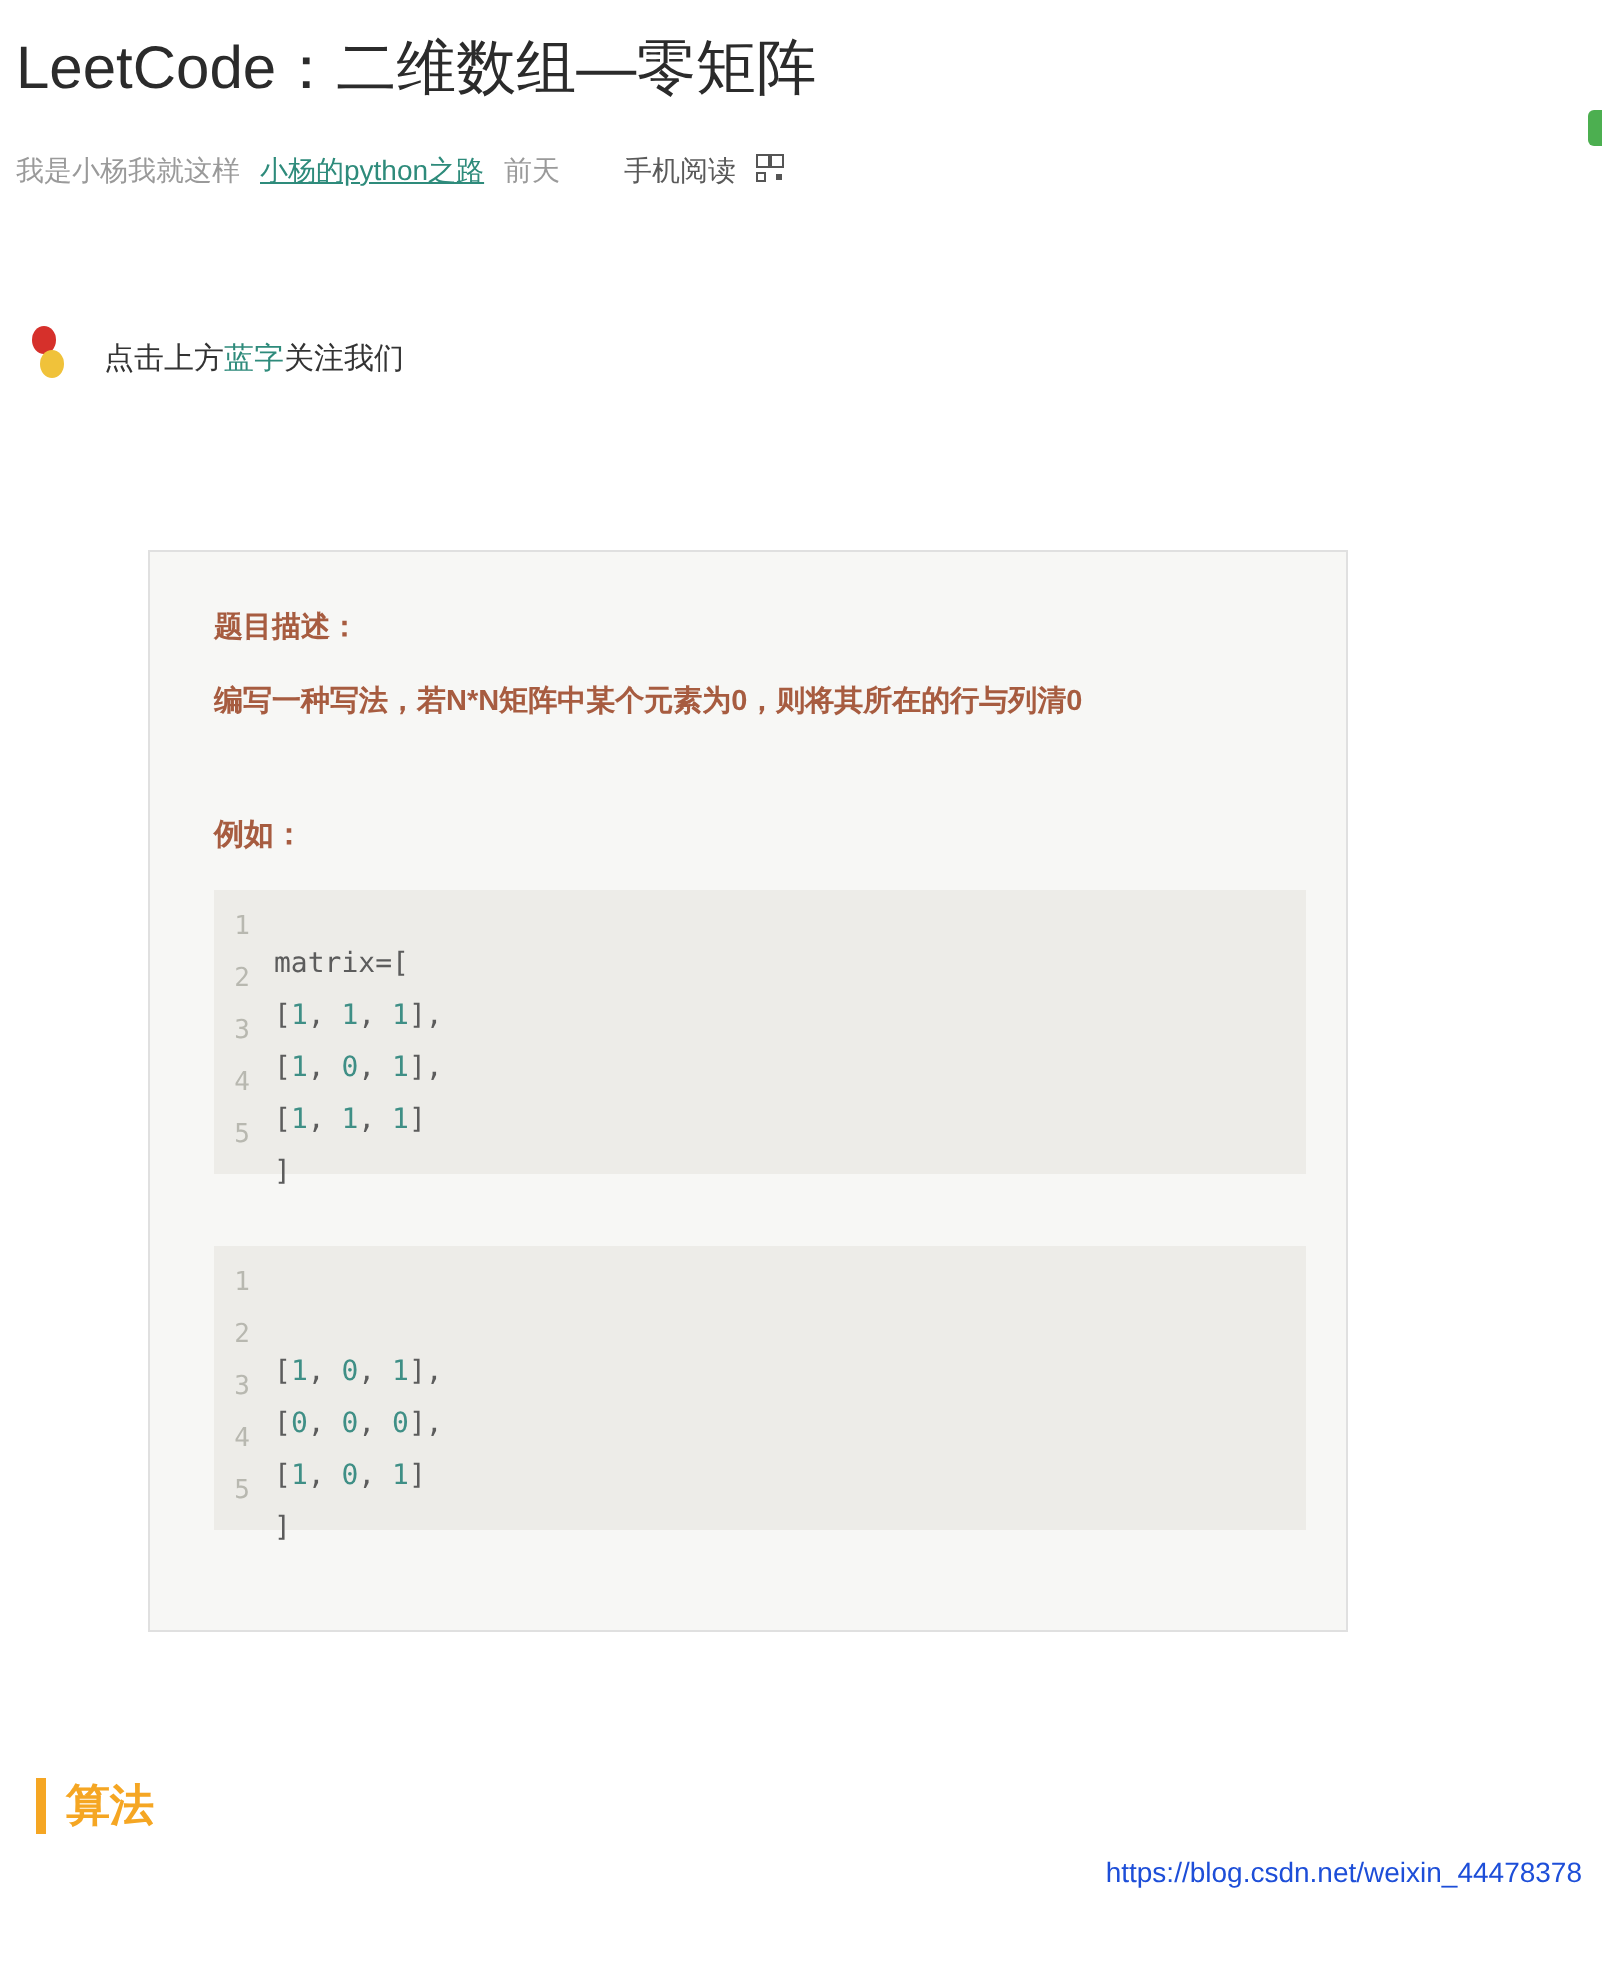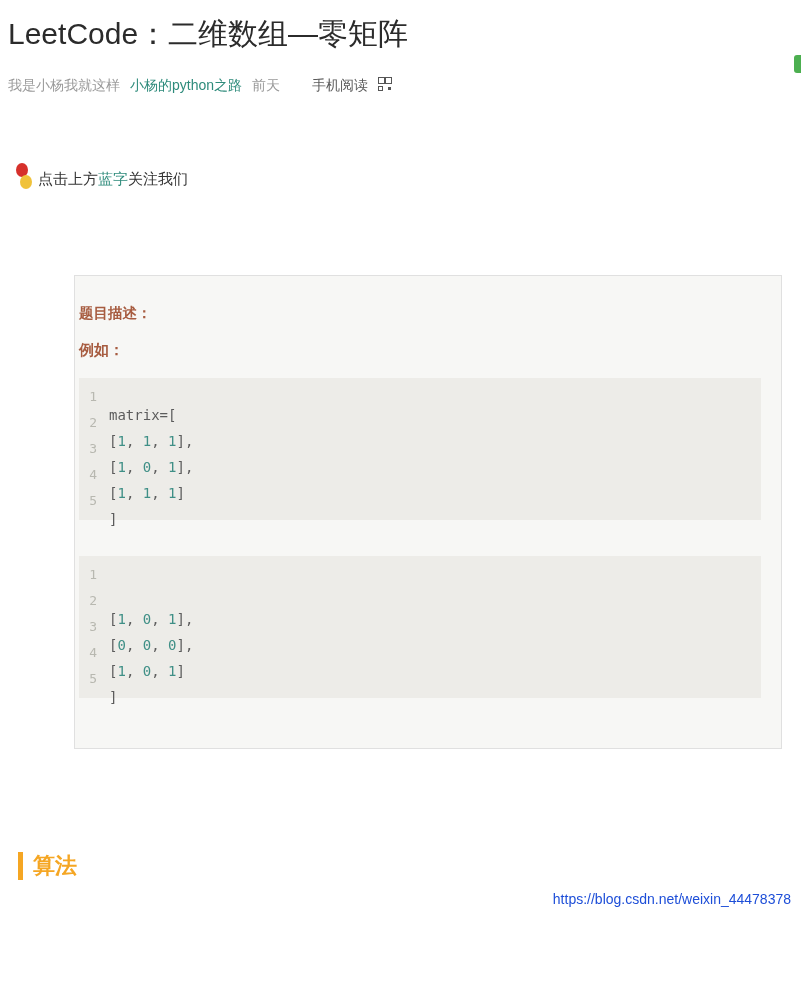--- a/index.html
+++ b/index.html
@@ -19,55 +19,56 @@
     margin: 4px 0 22px 0;
   }
   .meta {
     font-size: 14px;
     color: #9a9a9a;
     display: flex;
     align-items: flex-start;
     gap: 10px;
     padding-bottom: 8px;
   }
-  .meta .source { color: #2e8b7b; }
+  .meta .source { color: #2e8b7b; text-decoration: underline; }
   .meta .mobile { color: #5a5a5a; margin-left: 22px; }
   .qr-icon {
     display: inline-block;
     width: 14px; height: 14px;
     position: relative;
     vertical-align: middle;
   }
   .qr-icon::before,
   .qr-icon::after {
     content: ""; position: absolute; border: 1.5px solid #555; width: 5px; height: 5px;
   }
   .qr-icon::before { left: 0; top: 0; }
   .qr-icon::after  { right: 0; top: 0; }
   .qr-icon span { position: absolute; border: 1.5px solid #555; width: 5px; height: 5px; left:0; bottom:0; }
   .qr-icon i { position:absolute; width:3px; height:3px; background:#555; right:1px; bottom:1px; }
 
   .follow-row {
     display:flex; align-items:center;
+    gap: 14px;
     margin: 60px 0 0 16px;
     font-size: 15px;
     color: #333;
     text-align: right;
   }
   .balloons { position: relative; width: 22px; height: 32px; }
   .b-red { position:absolute; left:0; top:0; width:12px; height:14px; background:#d6302b; border-radius:50%; }
   .b-yel { position:absolute; left:4px; top:12px; width:12px; height:14px; background:#f0c23a; border-radius:50%; }
   .blue-text { color: #2e8b7b; }
 
   .content-card {
     margin: 80px 0 0 74px;
-    width: 708px;
+    width: 600px;
     border: 1px solid #e0e0e0;
     background: #f7f7f5;
-    padding: 28px 20px 50px 4px;
+    padding: 28px 20px 50px 32px;
   }
   .desc-label {
     color: #a75c40;
     font-size: 14.5px;
     font-weight: 600;
     margin: 0 0 18px 0;
   }
   .desc-text {
     color: #a75c40;
     font-size: 14.5px;
@@ -100,21 +101,21 @@
     text-align: right;
     color: #b8b8b0;
     font-size: 13px;
     padding-right: 12px;
     flex-shrink: 0;
   }
   .code-txt { white-space: pre; color: #5c5c5c; margin-top: 36px; }
   .n { color: #3f8f86; }
 
   .algo-heading {
-    margin: 102px 0 0 18px;
+    margin: 72px 0 0 18px;
     display: flex;
     align-items: center;
     gap: 10px;
   }
   .algo-heading .bar {
     width: 5px; height: 28px; background: #f5a623;
   }
   .algo-heading .txt {
     color: #f5a623;
     font-size: 22px;
@@ -160,20 +161,21 @@
     <span class="b-red"></span>
       <span class="b-yel"></span>
   </span>
   <span>
     <span>点击上方</span><span class="blue-text">蓝字</span><span>关注我们</span>
   </span>
 </div>
 
 <div class="content-card">
   <p class="desc-label">题目描述：</p>
+  <p class="desc-text">编写一种写法，若N*N矩阵中某个元素为0，则将其所在的行与列清0</p>
   <p class="example-label">例如：</p>
 
   <div class="code-block" id="cb1">
       <div class="code-line">
         <span class="ln">1</span>
         <span class="code-txt"><span>matrix=[</span></span>
       </div>
       <div class="code-line">
         <span class="ln">2</span>
         <span class="code-txt"><span>[</span><span class="n">1</span><span>, </span><span class="n">1</span><span>, </span><span class="n">1</span><span>],</span></span>

